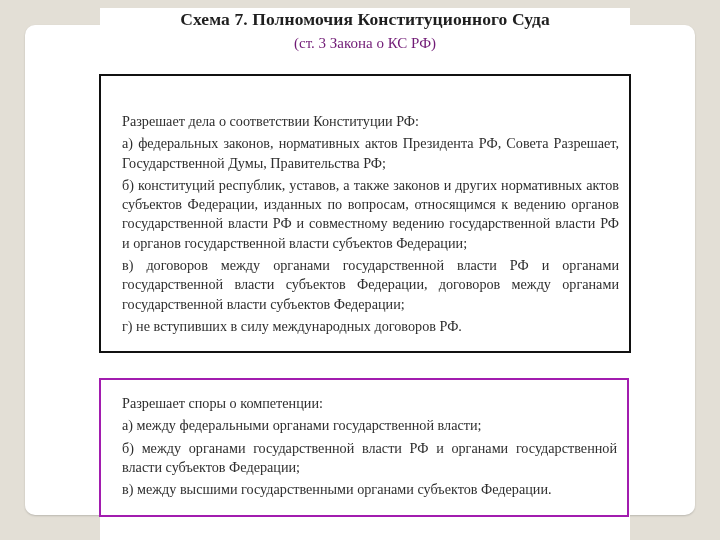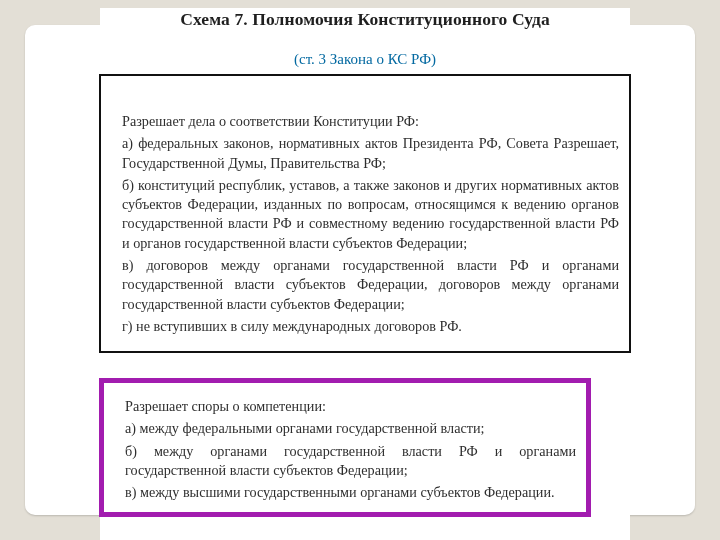--- a/index.html
+++ b/index.html
@@ -19,35 +19,35 @@
       background: #ffffff;
     }
     .scan-header {
       position: absolute; left: 0; top: 0; width: 530px; text-align: center;
     }
     .title {
       font-weight: bold; font-size: 17.5px; line-height: 20px; margin-top: 1px;
       color: #1f1f1f; letter-spacing: 0.1px;
     }
     .subtitle {
-      font-size: 15px; line-height: 18px; margin-top: 21px; color: #0369a1;
+      font-size: 15px; line-height: 18px; margin-top: 5px; color: #701a75;
     }
     .box {
       position: absolute; background: #fff; box-sizing: border-box;
       padding: 0 10px 0 21px;
       font-size: 14.2px; line-height: 19.3px; color: #2e2e2e;
     }
     .box-1 {
       left: -1px; top: 66px; width: 532px; height: 279px;
       border: 2px solid #111;
       padding-top: 36px;
     }
     .box-2 {
-      left: -1px; top: 370px; width: 492px; height: 139px;
-      border: 5px solid #a21caf;
+      left: -1px; top: 370px; width: 530px; height: 139px;
+      border: 2px solid #a21caf;
       padding-top: 14px;
     }
     .box .lead { margin-bottom: 3px; }
     .box .item { margin-bottom: 3px; text-align: justify; }
     .box-1 .item { text-align: justify; text-align-last: left; }
   </style>
 </head>
 <body>
 
 <div class="slide-card"></div>

